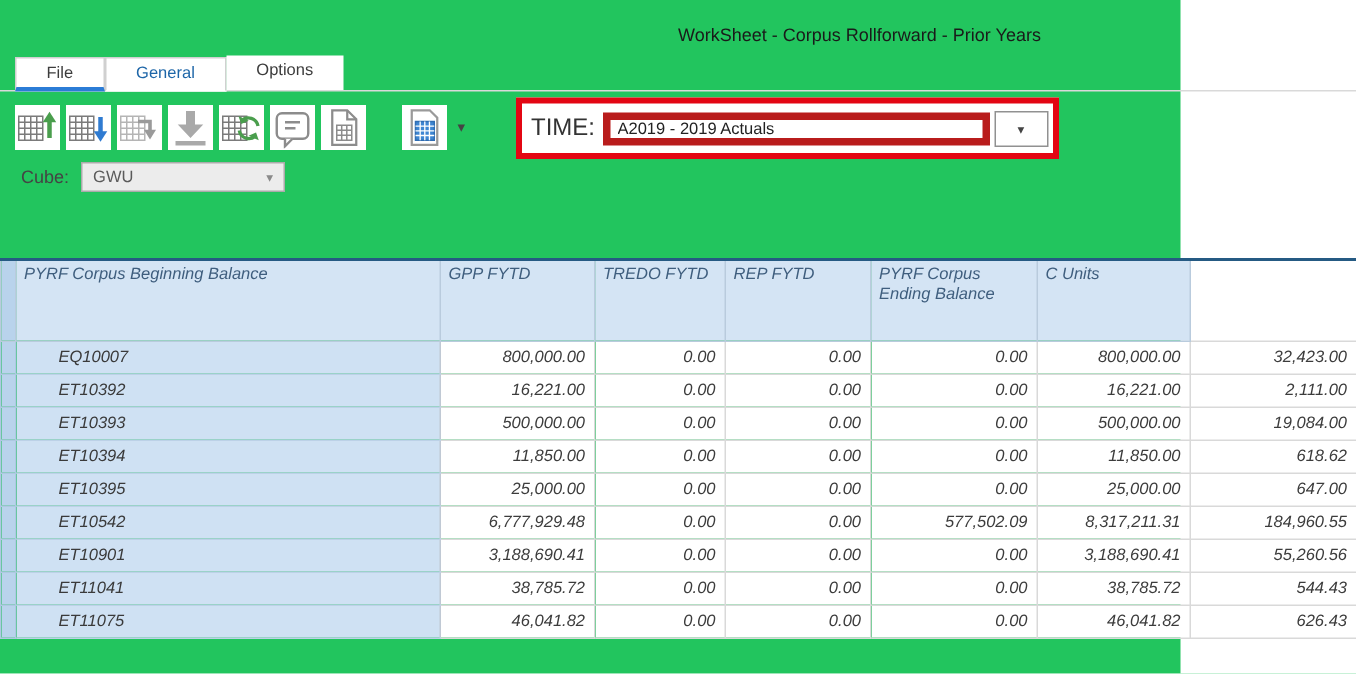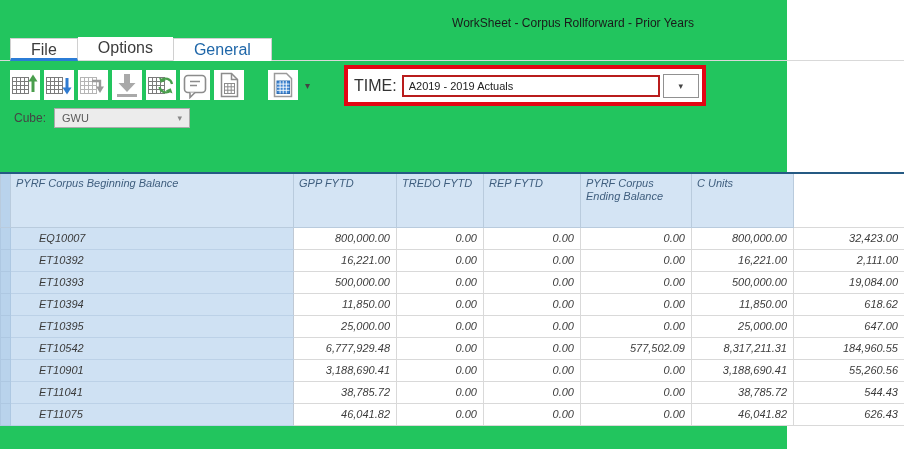--- a/index.html
+++ b/index.html
@@ -8,21 +8,21 @@
   #screen { position:relative; width:787px; height:449px; background:#22c55e; }
 
   
   .win-title { position:absolute; top:16px; left:242px; width:662px;
                text-align:center; font-size:12px; color:#1a1a1a; }
 
   
   .tabstrip { position:absolute; top:37px; left:0; width:904px; height:24px;
               display:flex; align-items:flex-end; padding-left:10px;
               border-bottom:1px solid #d9d9d9; }
-  .tab { height:23px; line-height:21px; padding:0 20px; font-size:16px;
+  .tab { height:23px; line-height:21px; padding:0 20px; font-size:11px;
          color:#3c3c3c; margin-bottom:-1px; background:#fff; cursor:default; }
   .tab-file   { border:1px solid #d0d0d0; border-bottom:3px solid #2b7cd6; }
   .tab-active { border:1px solid #d0d0d0; border-bottom:1px solid #fff; color:#1e66a8; }
   .tab-plain  { border:none; margin-bottom:0; }
 
   
   .toolbar { position:absolute; top:70px; left:10px; display:flex; align-items:center; }
   #toolbar-buttons { display:flex; align-items:center; gap:4px; }
   .tbtn { width:30px; height:30px; display:flex; align-items:center;
           justify-content:center; background:#fff; }
@@ -36,21 +36,21 @@
                  border:1px solid #ababab; display:flex; align-items:center;
                  justify-content:space-between; padding:0 7px; font-size:11px;
                  color:#5a5a5a; }
   .cube-select .arrow { font-size:9px; color:#8a8a8a; }
 
   
   .time-box { position:absolute; left:344px; top:65px; width:362px; height:41px;
               border:4px solid #e30613; display:flex; align-items:center;
               padding-left:6px; background:#fff; }
   .time-label { font-size:16px; color:#333; margin-right:5px; white-space:nowrap; }
-  .time-input { width:258px; height:22px; border:2px solid #b91c1c; background:#fff;
+  .time-input { width:258px; height:22px; border:5px solid #b91c1c; background:#fff;
                 font-size:11px; color:#222; padding:0 5px;
                 font-family:"Liberation Sans", sans-serif; }
   .time-drop { width:36px; height:24px; margin-left:3px; border:1px solid #919191;
                background:#fff; font-size:9px; color:#444; cursor:default; }
 
   
   .grid-wrap { position:absolute; top:172px; left:0; width:904px; }
   table { border-collapse:collapse; width:904px; table-layout:fixed;
           border-top:2px solid #255a83; font-size:11px;font-style:italic; }
   th { background:#d4e4f4; color:#3f5e7e; font-weight:normal; text-align:left;
@@ -70,22 +70,22 @@
 </style>
 </head>
 <body>
 
 <div id="screen">
 
   <div class="win-title">WorkSheet - Corpus Rollforward - Prior Years</div>
 
   <div class="tabstrip">
     <div class="tab tab-file">File</div>
+    <div class="tab tab-active">General</div>
     <div class="tab tab-plain">Options</div>
-    <div class="tab tab-active">General</div>
   </div>
 
   <div class="toolbar">
     <div id="toolbar-buttons">
         <div class="tbtn">
           <svg width="28" height="28" viewBox="0 0 28 28">
             <rect x="1.5" y="6.5" width="16" height="16" fill="#fff" stroke="#7b7b7b"></rect>
             <path d="M1.5 10.5h16M1.5 14.5h16M1.5 18.5h16M5.5 6.5v16M9.5 6.5v16M13.5 6.5v16" stroke="#7b7b7b" fill="none"></path>
             <path d="M22 21V10" stroke="#4a9e4d" stroke-width="3" fill="none"></path>
             <path d="M17.5 10.5l4.5-7 4.5 7z" fill="#4a9e4d"></path>

